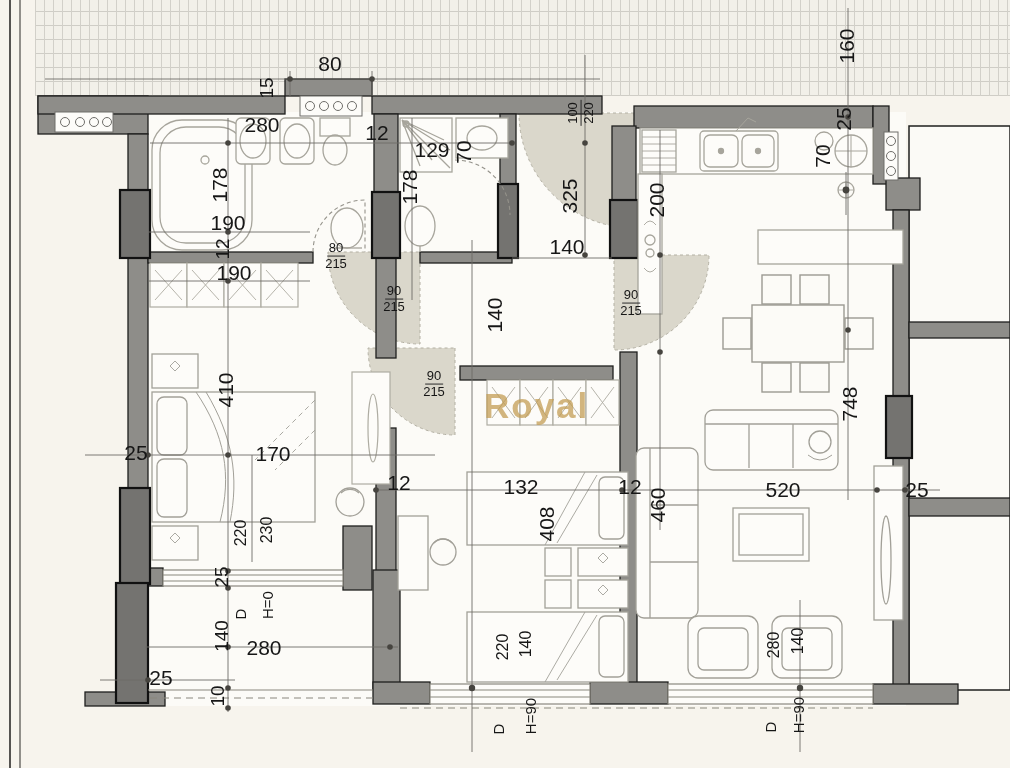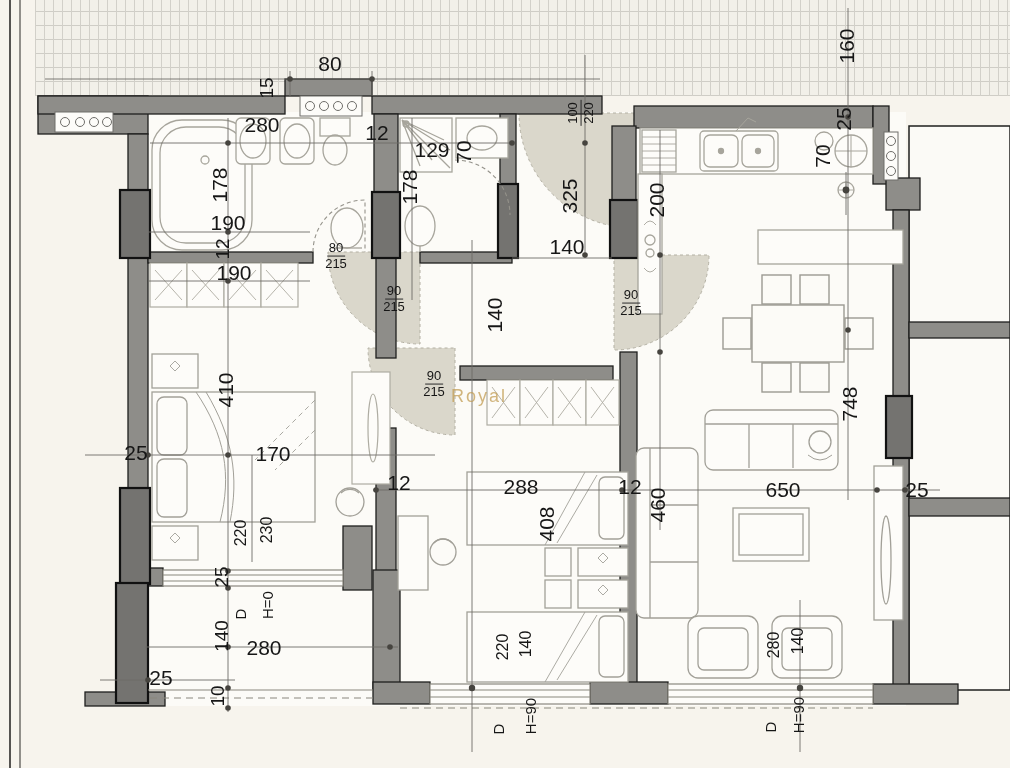--- a/index.html
+++ b/index.html
@@ -20,21 +20,21 @@
   .dim{position:absolute;transform:translate(-50%,-50%);font-size:21px;white-space:nowrap;
        letter-spacing:0;line-height:1;}
   .dim.rot{transform:translate(-50%,-50%) rotate(-90deg);}
   .sm{font-size:16px;} .xs{font-size:15px;} .md{font-size:19px;}
   .frac{position:absolute;transform:translate(-50%,-50%);display:flex;flex-direction:column;
         align-items:center;font-size:13px;line-height:1.15;}
   .frac.rot{transform:translate(-50%,-50%) rotate(-90deg);}
   .frac .top{border-bottom:1px solid #2a2a2a;padding:0 2px;}
   .wm-brand{position:absolute;left:285px;top:340px;width:420px;font-size:47px;font-weight:bold;
         letter-spacing:9px;color:rgba(142,139,128,0.40);white-space:nowrap;}
-  .wm-sub{position:absolute;left:451px;top:386px;font-size:18px;font-weight:normal;
+  .wm-sub{position:absolute;left:484px;top:386px;font-size:35px;font-weight:bold;
         color:rgba(193,154,78,0.72);letter-spacing:2px;}
 </style>
 </head>
 <body>
 
 <div class="sheet">
 
   <div class="hatch"></div>
   <div class="deck"></div>
   <div class="rug"></div>
@@ -342,24 +342,24 @@
   <div class="dim rot md" style="left:222px;top:249px">12</div>
   <div class="dim" style="left:234px;top:272px">190</div>
   <div class="dim rot" style="left:569px;top:196px">325</div>
   <div class="dim rot" style="left:656px;top:200px">200</div>
   <div class="dim" style="left:567px;top:246px">140</div>
   <div class="dim rot" style="left:494px;top:315px">140</div>
   <div class="dim rot" style="left:225px;top:390px">410</div>
   <div class="dim" style="left:273px;top:453px">170</div>
   <div class="dim" style="left:136px;top:452px">25</div>
   <div class="dim" style="left:399px;top:482px">12</div>
-  <div class="dim" style="left:521px;top:486px">288</div>
+  <div class="dim" style="left:521px;top:486px">132</div>
   <div class="dim" style="left:630px;top:486px">12</div>
   <div class="dim rot" style="left:657px;top:505px">460</div>
-  <div class="dim" style="left:783px;top:489px">650</div>
+  <div class="dim" style="left:783px;top:489px">520</div>
   <div class="dim" style="left:917px;top:489px">25</div>
   <div class="dim rot" style="left:849px;top:404px">748</div>
   <div class="dim rot" style="left:546px;top:524px">408</div>
   <div class="dim rot sm" style="left:241px;top:533px">220</div>
   <div class="dim rot sm" style="left:267px;top:530px">230</div>
   <div class="dim rot md" style="left:221px;top:577px">25</div>
   <div class="dim rot xs" style="left:240px;top:614px">D</div>
   <div class="dim rot xs" style="left:267px;top:605px">H=0</div>
   <div class="dim rot md" style="left:221px;top:636px">140</div>
   <div class="dim" style="left:264px;top:647px">280</div>

